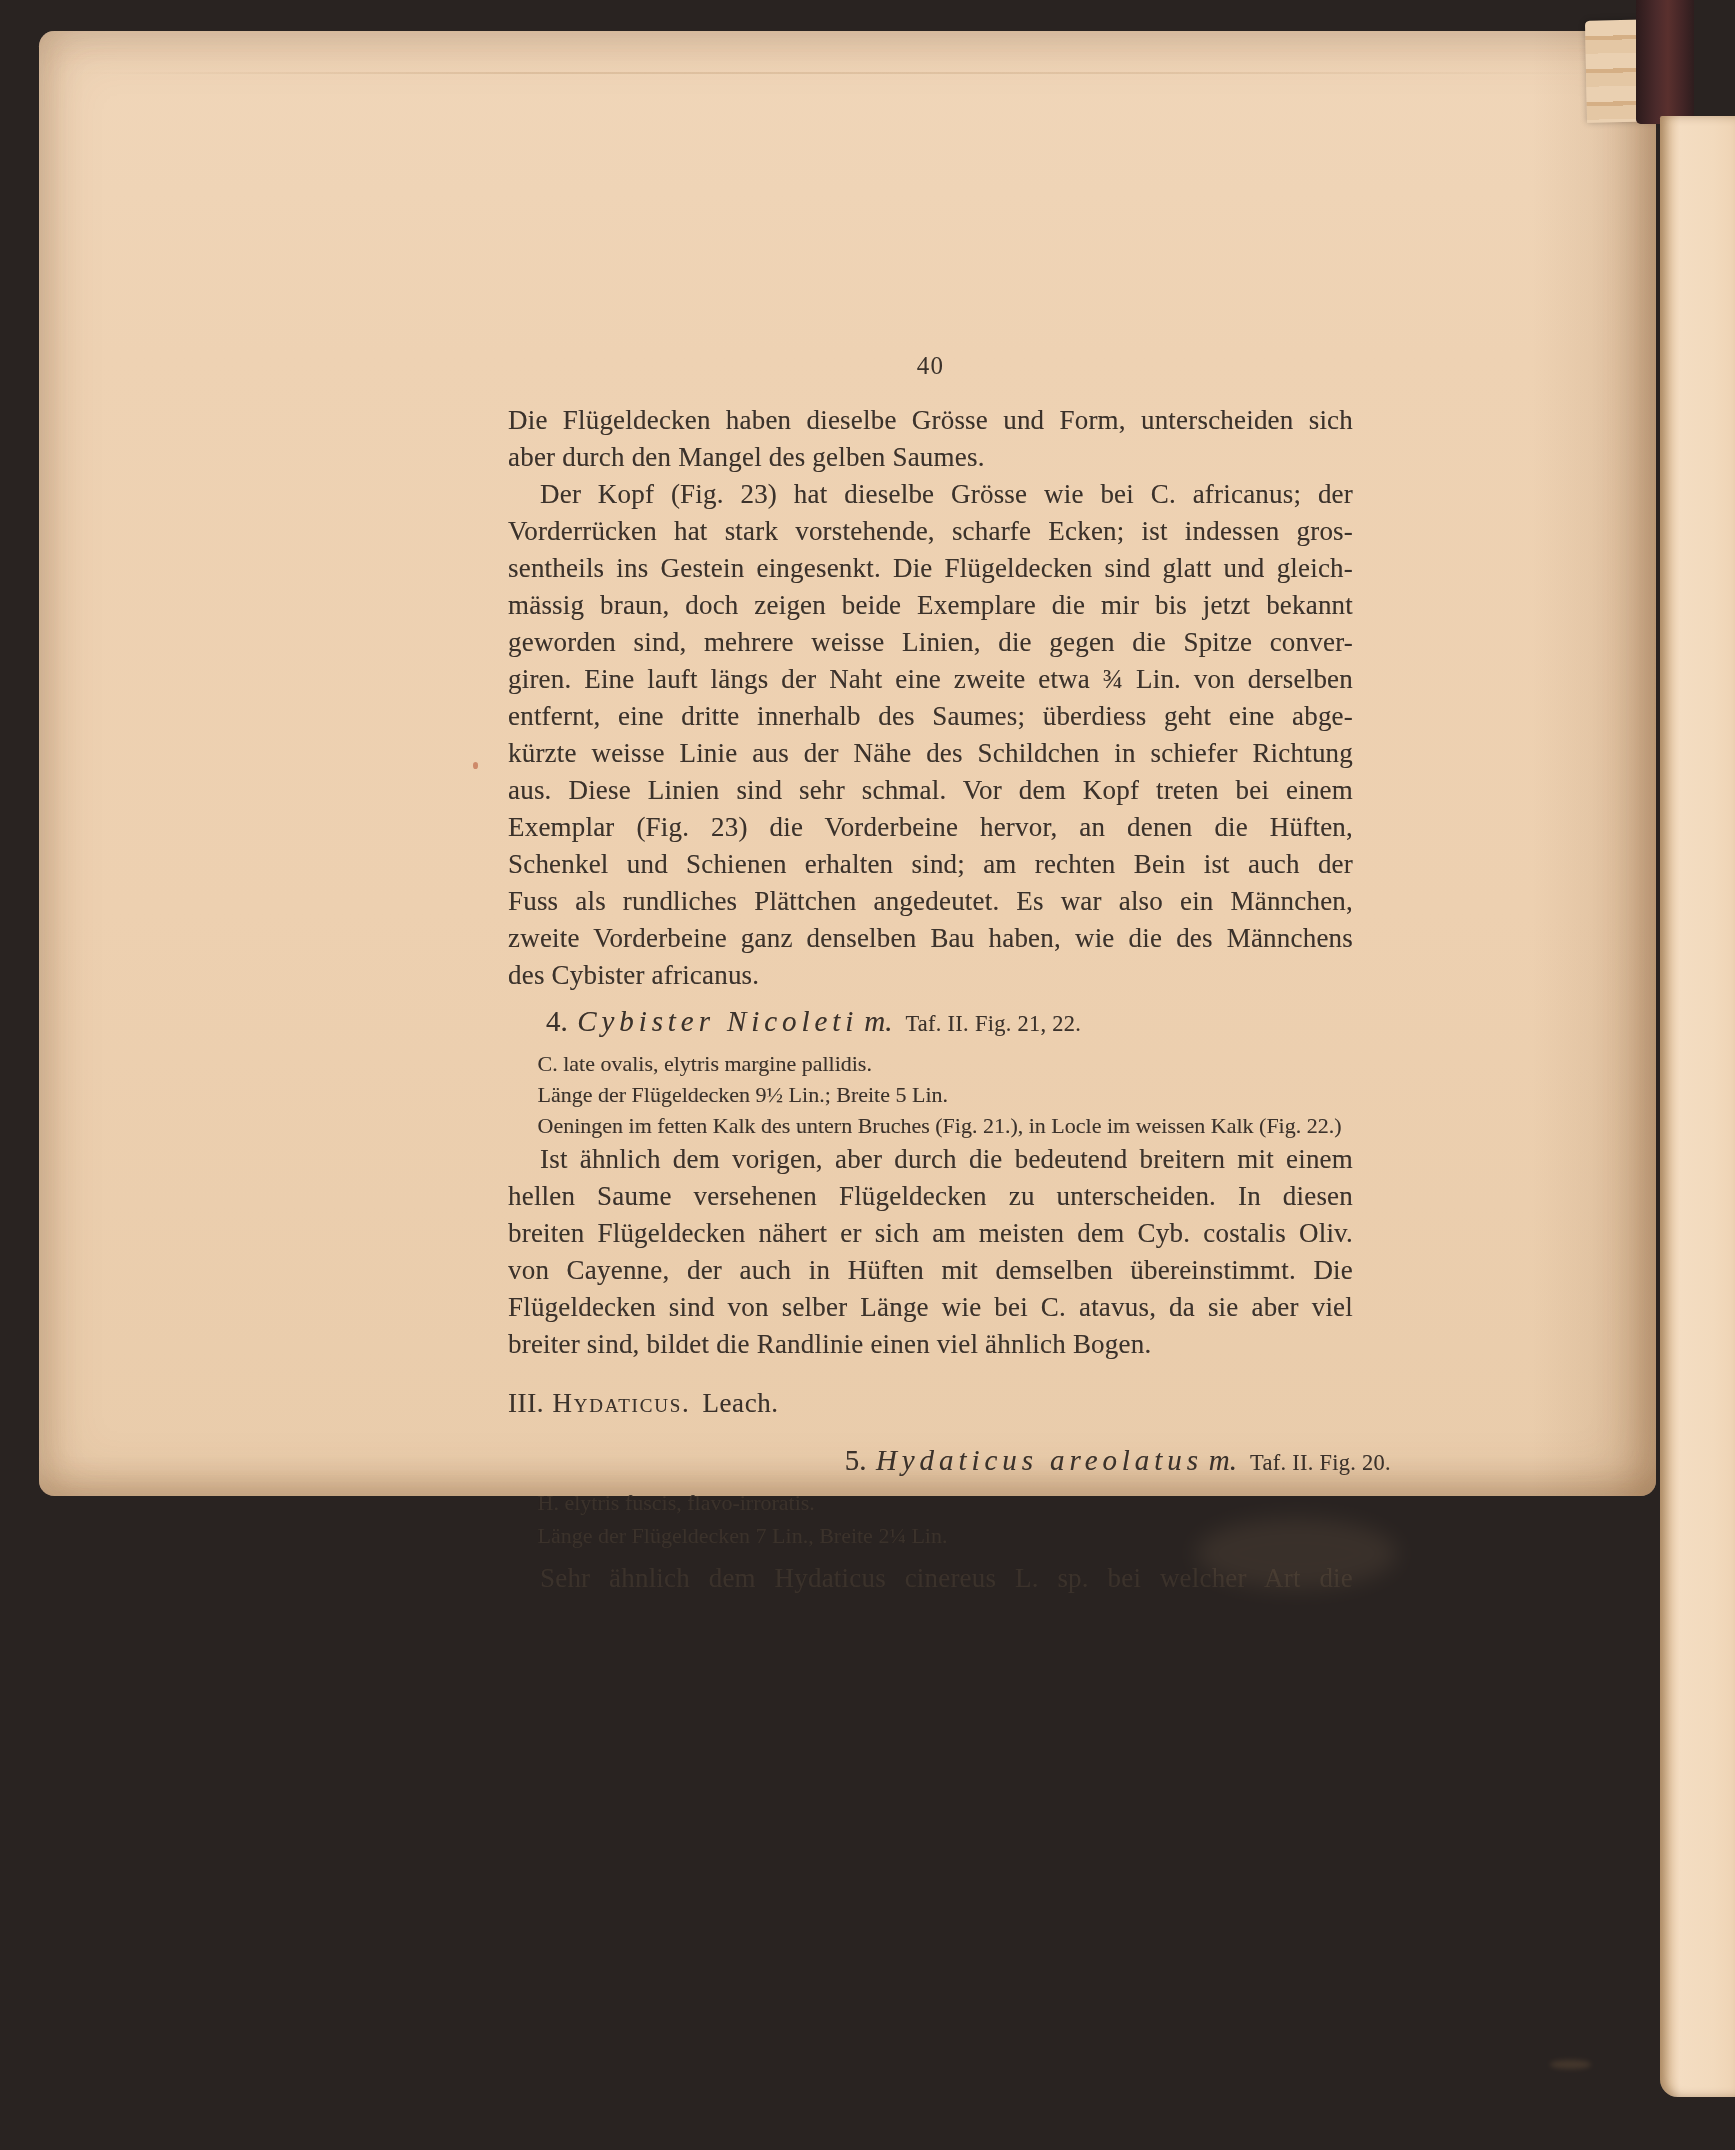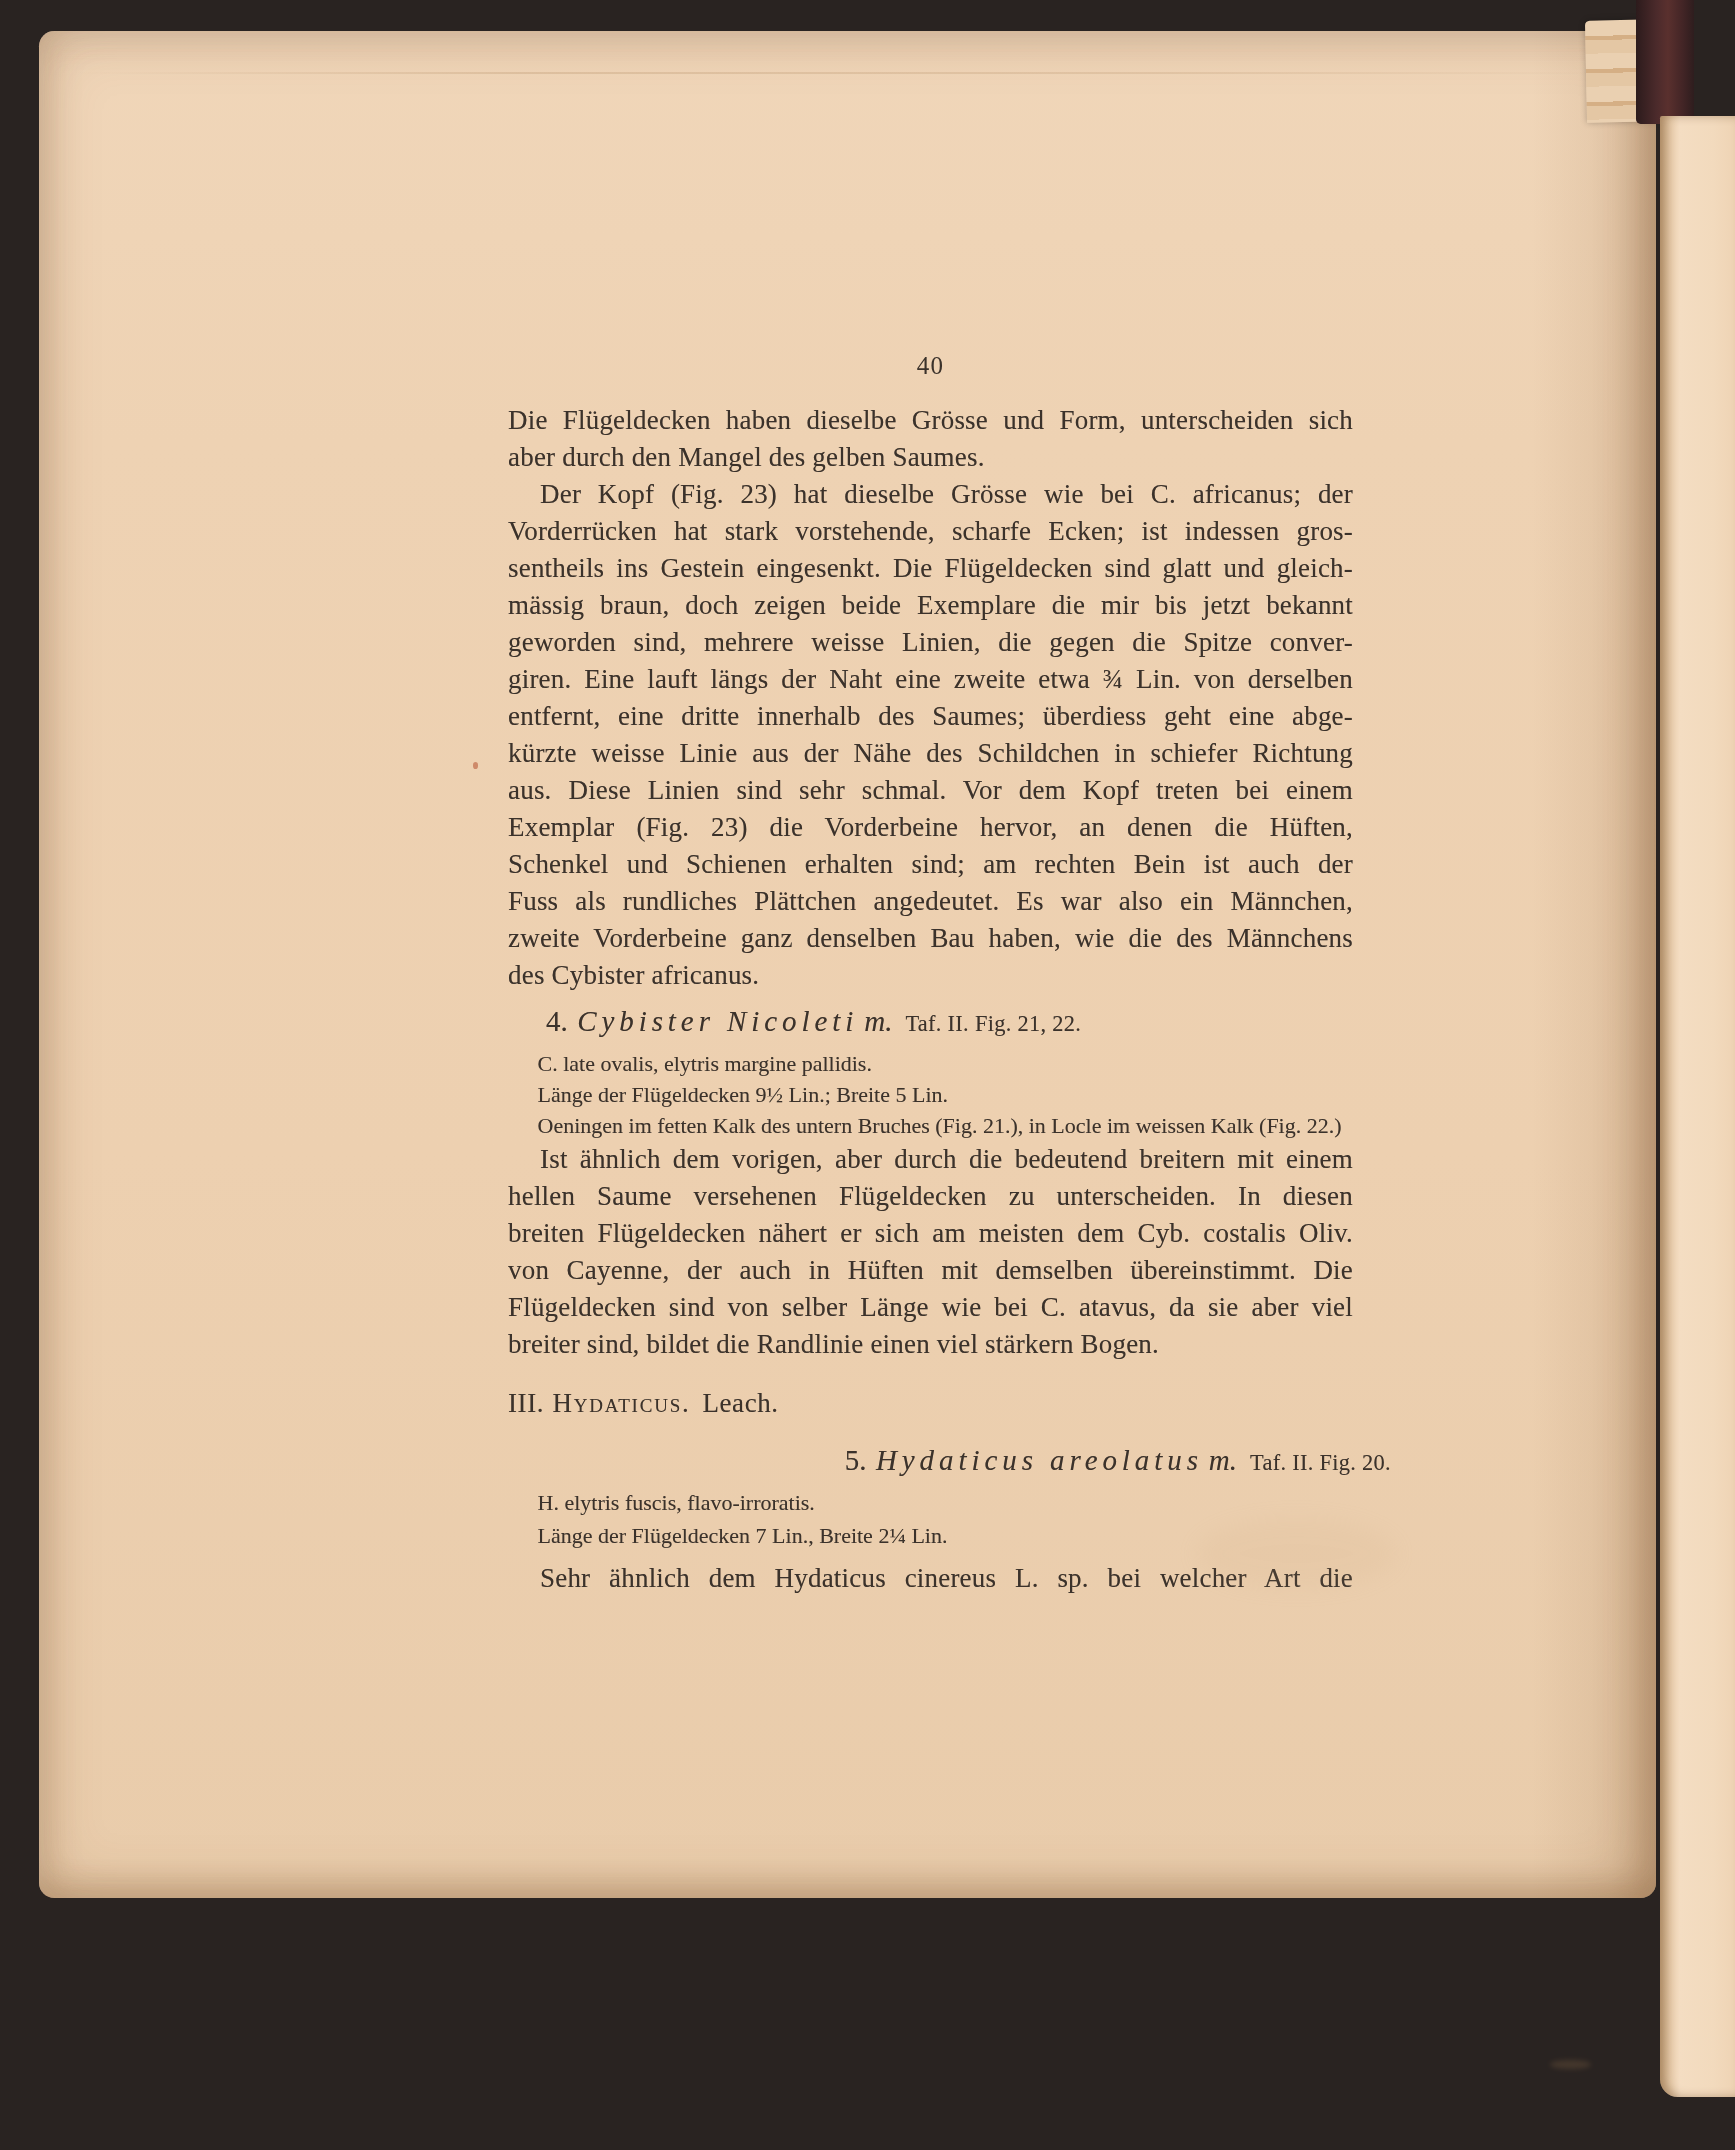--- a/index.html
+++ b/index.html
@@ -7,21 +7,21 @@
     width:1736px;height:2151px;
     background:#292321;
     overflow:hidden;
     position:relative;
     font-family:"Liberation Serif","DejaVu Serif",serif;
   }
   .stage{position:absolute;inset:0;}
 
   
   .page-main{
-    position:absolute;left:39px;top:31px;width:1617px;height:1867px;
+    position:absolute;left:39px;top:31px;width:1617px;height:1465px;
     background:linear-gradient(180deg,#f0d6b9 0%,#eed2b3 22%,#edd0b0 60%,#e9ccab 100%);
     border-radius:15.3px;
     box-shadow:
       inset 0 0 65px rgba(110,66,28,.20),
       inset 13px 0 35px rgba(110,66,28,.10),
       inset -20px 0 41px rgba(110,66,28,.16),
       inset 0 -11.8px 29.5px rgba(110,66,28,.12),
       inset 0 8.3px 17.7px rgba(255,244,225,.35);
   }
   .crease{
@@ -136,21 +136,21 @@
       <div>Länge der Flügeldecken 9½ Lin.; Breite 5 Lin.</div>
       <div>Oeningen im fetten Kalk des untern Bruches (Fig. 21.), in Locle im weissen Kalk (Fig. 22.)</div>
     </div>
 
     <div class="col body-text p2">
       <div class="jl ind">Ist ähnlich dem vorigen, aber durch die bedeutend breitern mit einem</div>
       <div class="jl">hellen Saume versehenen Flügeldecken zu unterscheiden. In diesen</div>
       <div class="jl">breiten Flügeldecken nähert er sich am meisten dem Cyb. costalis Oliv.</div>
       <div class="jl">von Cayenne, der auch in Hüften mit demselben übereinstimmt. Die</div>
       <div class="jl">Flügeldecken sind von selber Länge wie bei C. atavus, da sie aber viel</div>
-      <div class="ll">breiter sind, bildet die Randlinie einen viel stärkern Bogen.</div>
+      <div class="ll">breiter sind, bildet die Randlinie einen viel ähnlich Bogen.</div>
     </div>
 
     <div class="col genus-head">
       <span>III.</span><span class="genus-name">Hydaticus.</span><span class="genus-auth">Leach.</span>
     </div>
 
     <div class="col spec-head sh5">
       <span class="sp-num">5.</span><span class="sp-name">Hydaticus areolatus</span><span class="sp-auth">m.</span><span class="sp-ref">Taf. II. Fig. 20.</span>
     </div>
 

